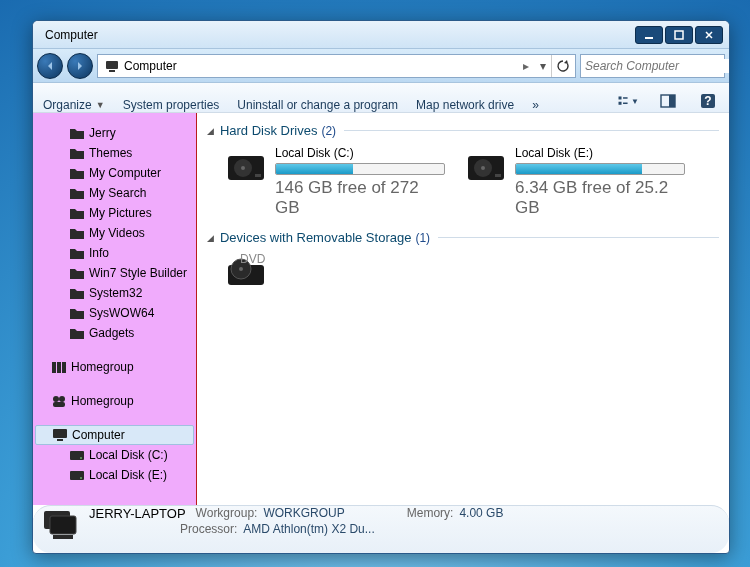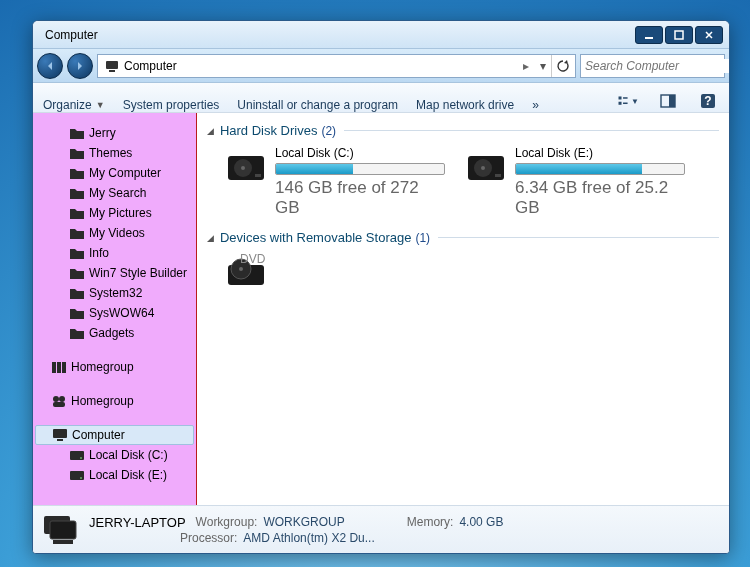--- a/index.html
+++ b/index.html
@@ -41,21 +41,21 @@
 .group-count { color: #1e4a8a; margin-left: 4px; }
 .group-line { flex: 1; height: 1px; background: #d0dce8; margin-left: 8px; }
 .drives { display: flex; flex-wrap: wrap; gap: 20px; padding-left: 18px; margin-bottom: 12px; }
 .drive { display: flex; gap: 8px; width: 220px; }
 .drive-icon { width: 42px; height: 42px; flex-shrink: 0; }
 .drive-info { flex: 1; display: flex; flex-direction: column; gap: 3px; }
 .drive-name { color: #000; }
 .drive-bar { width: 170px; height: 12px; border: 1px solid #999; border-radius: 2px; background: #f4f4f4; overflow: hidden; position: relative; }
 .drive-fill { height: 100%; background: linear-gradient(#5ec8e8, #1a9ac8); }
 .drive-free { color: #666; font-size: 17px; }
-.details { height: 48px; border-top: 1px solid #d0dce8; background: linear-gradient(#f4f8fc, #e8f0f8); display: flex; align-items: center; padding: 0 8px; gap: 10px; }
+.details { height: 48px; border-top: 1px solid #d0dce8; background: linear-gradient(#f4f8fc, #e8f0f8); display: flex; align-items: flex-start; padding: 0 8px; gap: 10px; border-radius: 18px; }
 .details-icon { width: 38px; height: 38px; }
 .details-text { display: flex; flex-direction: column; gap: 1px; }
 .details-row { display: flex; gap: 6px; }
 .details-name { color: #000; font-size: 13px; }
 .details-label { color: #666; }
 .details-val { color: #2a4a6a; }
 </style>
 </head>
 <body>
 

